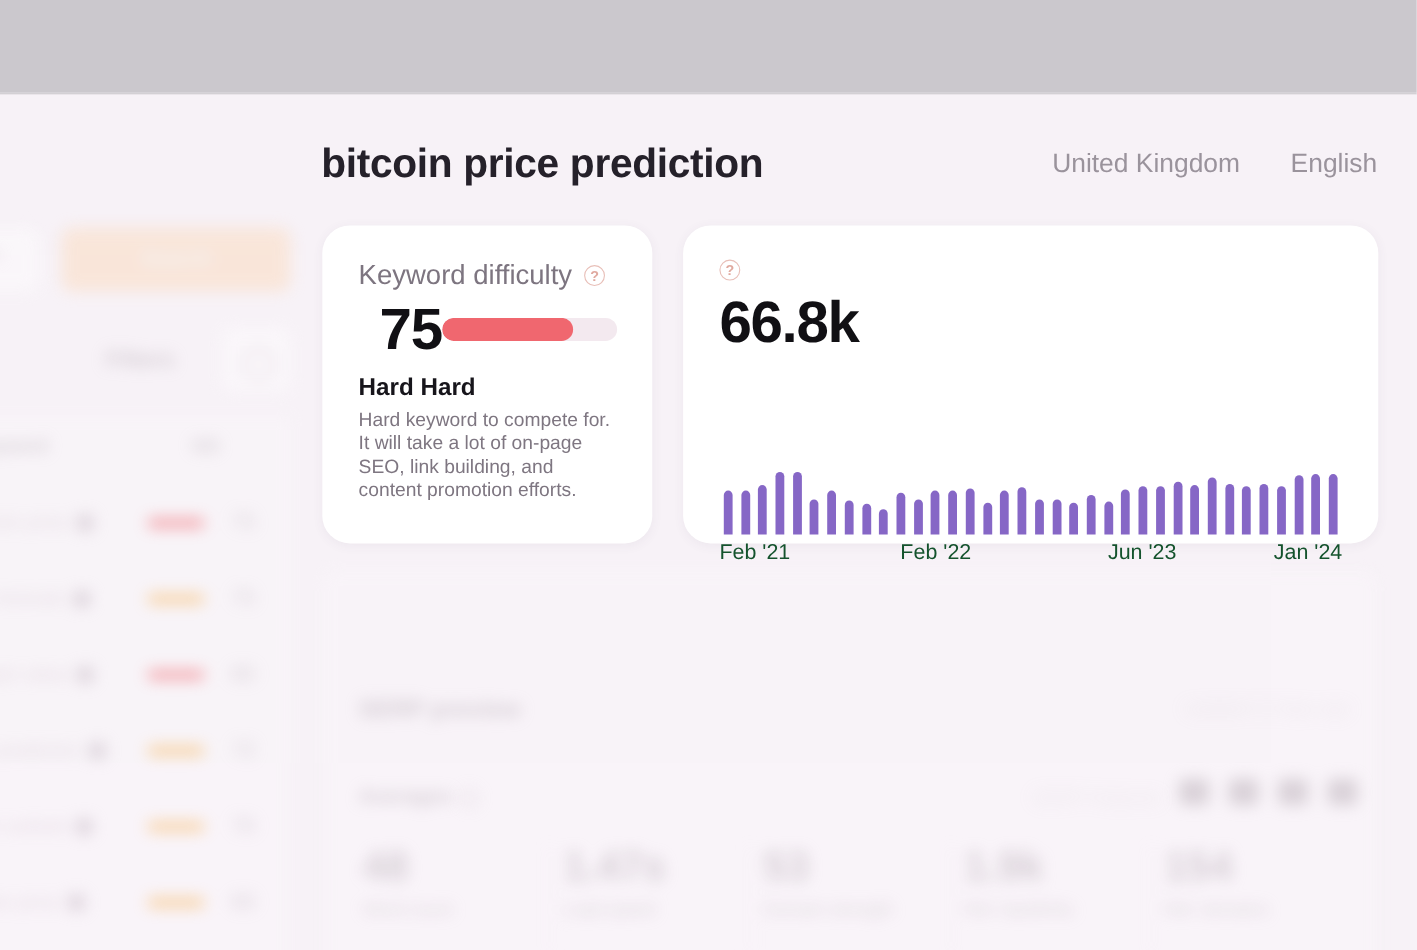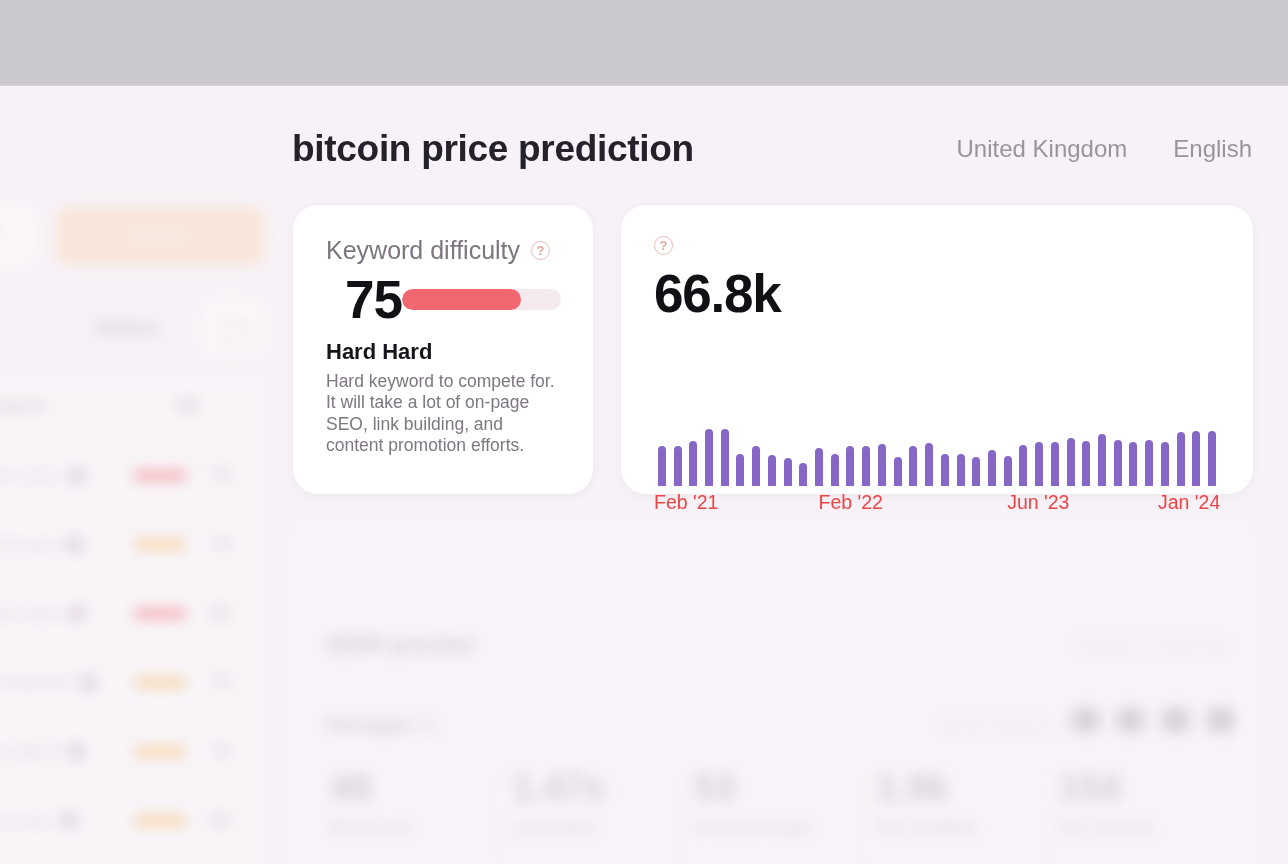--- a/index.html
+++ b/index.html
@@ -396,21 +396,21 @@
   }
   .chart-axis {
     position: absolute;
     left: 0; bottom: 0;
     width: 566px; height: 26px;
   }
   .chart-axis span {
     position: absolute;
     top: 0;
     font-size: 19.5px;
-    color: #ef4444;
+    color: #14532d;
     white-space: nowrap;
   }
 </style>
 </head>
 <body>
 
 <div class="top-band"></div>
 <div class="top-band-edge"></div>
 
 <div class="bg-layer">

